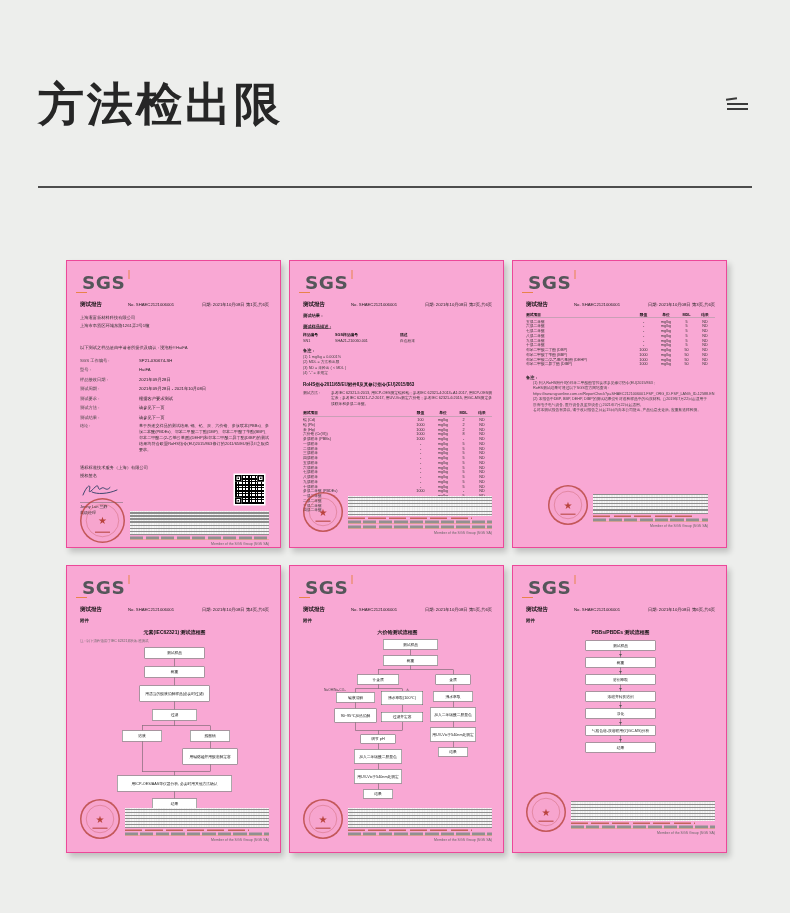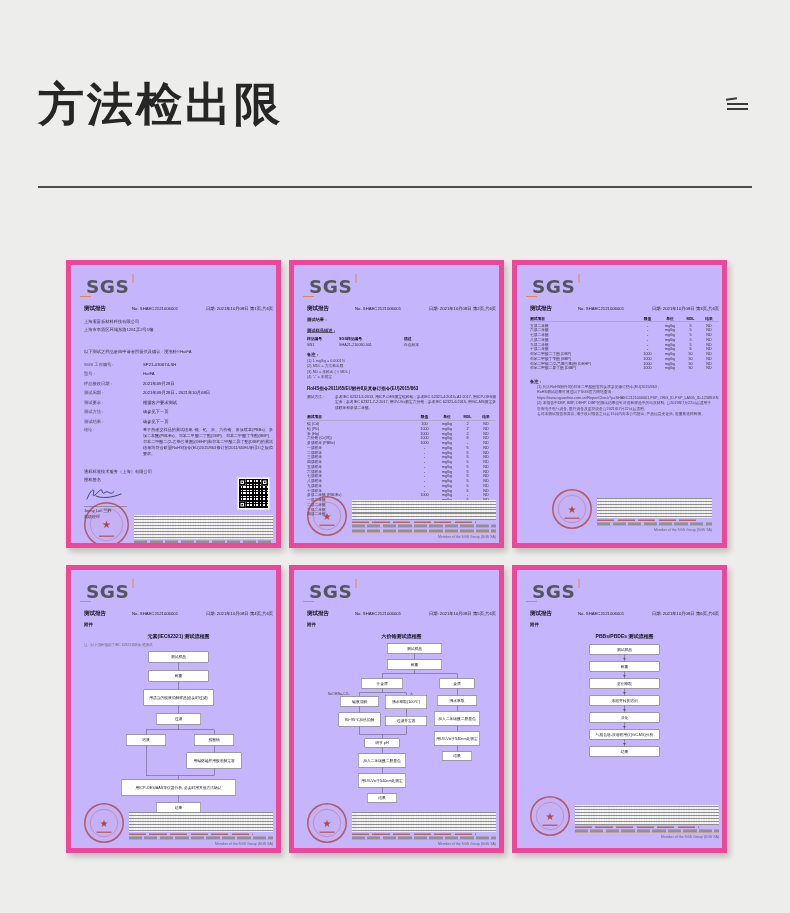--- a/index.html
+++ b/index.html
@@ -11,21 +11,21 @@
   .mark{position:absolute;right:42px;top:98px;display:flex;flex-direction:column;align-items:flex-end;gap:3px}
   .mark i{display:block;height:2px;background:#3a3a3a}
   .mark i.m1{width:11px;margin-right:11px;transform:rotate(-7deg)}
   .mark i.m2{width:21px}
   .mark i.m3{width:21px}
   .subtitle{position:absolute;right:41px;top:126px;text-align:right;font-size:13px;font-weight:bold;color:#2f2f2f;line-height:1.35;letter-spacing:.4px}
   .divider{position:absolute;left:38px;top:186px;width:714px;height:2px;background:#4d4d4d}
 
   
   .grid{position:absolute;left:66px;top:260px;display:grid;grid-template-columns:repeat(3,215px);grid-template-rows:repeat(2,288px);gap:17px 8px}
-  .cert{width:215px;height:288px;background:#c4b5fd;border:5px solid #ec4899;box-shadow:3px 4px 6px rgba(0,0,0,.20);position:relative;overflow:hidden;box-sizing:border-box}
+  .cert{width:215px;height:288px;background:#f9a8d4;border:1px solid #ec4899;box-shadow:3px 4px 6px rgba(0,0,0,.20);position:relative;overflow:hidden;box-sizing:border-box}
   .page{position:absolute;left:0;top:0;width:430px;height:576px;transform:scale(.5);transform-origin:0 0;color:#333}
 
   
   .sgs{position:relative;display:inline-block;margin:24px 0 0 30px;font-family:"DejaVu Sans",sans-serif;font-size:37px;font-weight:bold;color:#55565a;letter-spacing:1px;line-height:1}
   .sgs::before{content:"";position:absolute;left:-12px;bottom:-3px;width:22px;height:2px;background:#e8834a}
   .sgs::after{content:"";position:absolute;right:-8px;top:-6px;width:2px;height:18px;background:#e8834a}
 
   .body-wrap{padding:0 26px;position:relative}
   .rpt-head{display:flex;align-items:baseline;margin-top:18px;font-size:8.5px;color:#222}
   .rpt-head b{font-size:11px;width:96px;color:#111}

